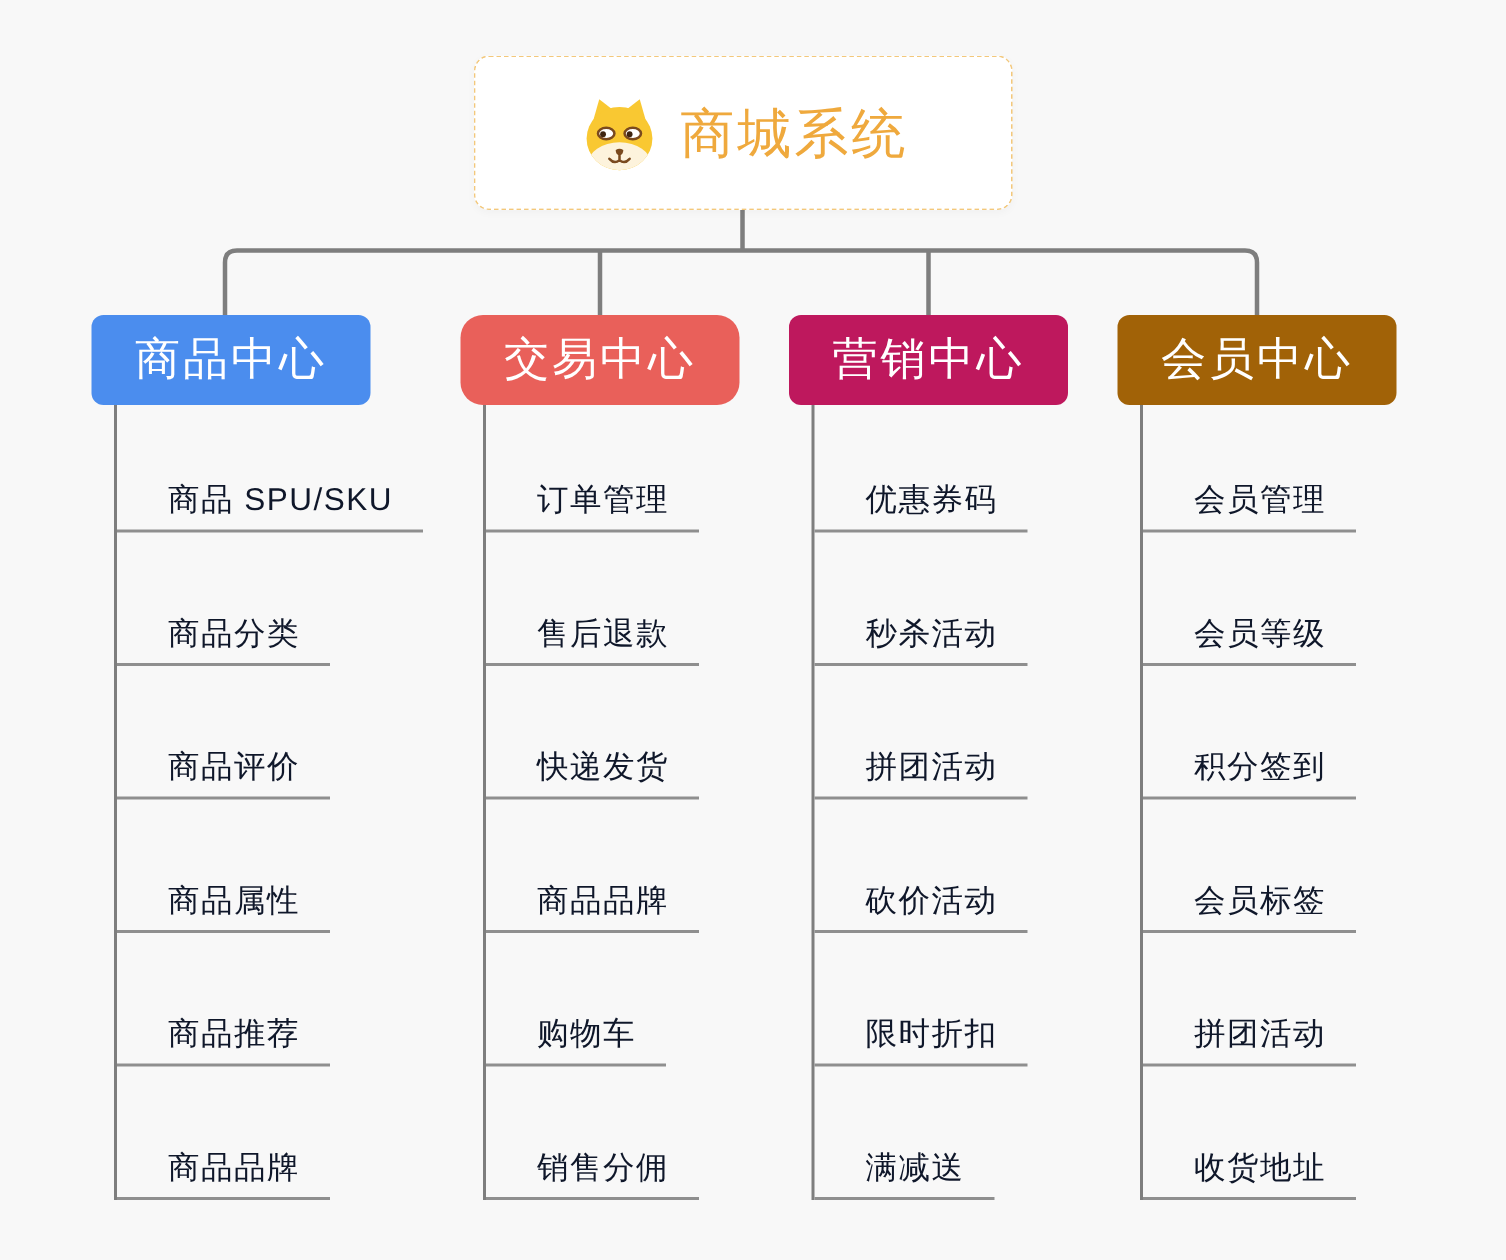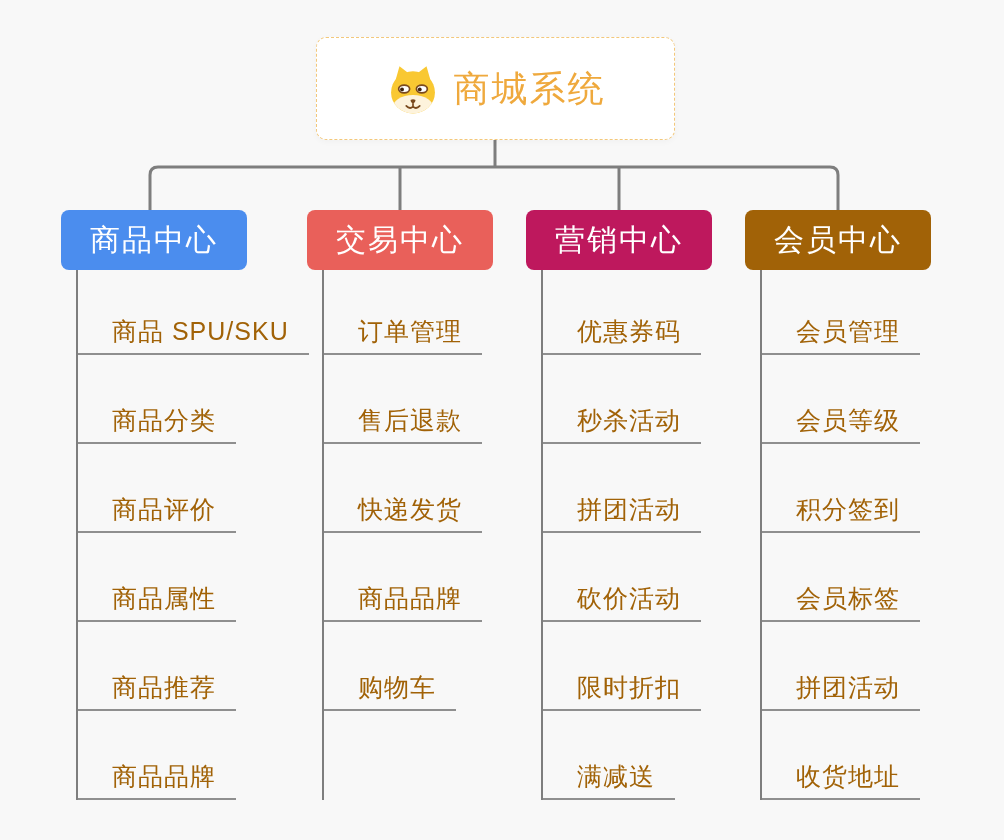--- a/index.html
+++ b/index.html
@@ -51,22 +51,22 @@
     margin-left:15px;
     border-left:2px solid #7e7e7e;
     height:530px;
   }
   .leaf-row{height:89px;display:flex;align-items:flex-end;}
   .leaf-row:first-child{height:85px;}
   .leaf{
     width:max-content;
     padding:0 20px 8px 34px;
     border-bottom:2px solid #8f8f8f;
-    font-size:25px;letter-spacing:1px;
-    color:#a16207;line-height:1.1;white-space:nowrap;
+    font-size:21px;letter-spacing:1px;
+    color:#0f172a;line-height:1.1;white-space:nowrap;
   }
 </style>
 </head>
 <body>
 
 <div class="canvas">
 
   <svg class="connectors" viewBox="0 0 1004 840" xmlns="http://www.w3.org/2000/svg">
     <path d="M495 138 L495 167
              M150 212 L150 175 Q150 167 158 167 L830 167 Q838 167 838 175 L838 212
@@ -113,38 +113,41 @@
   </div>
           <div class="leaf-row">
     <div class="leaf">商品推荐</div>
   </div>
           <div class="leaf-row">
     <div class="leaf">商品品牌</div>
   </div>
         </div>
   </div>
       <div class="branch" style="left: 307px;">
-    <div class="branch-header" style="background: rgb(233, 96, 90);">
+    <div class="branch-header" style="background: rgb(233, 96, 90); border-radius: 15px;">
       <span class="branch-label">交易中心</span>
     </div>
     <div class="branch-children">
           <div class="leaf-row">
     <div class="leaf">订单管理</div>
   </div>
           <div class="leaf-row">
     <div class="leaf">售后退款</div>
   </div>
           <div class="leaf-row">
     <div class="leaf">快递发货</div>
   </div>
           <div class="leaf-row">
     <div class="leaf">商品品牌</div>
   </div>
           <div class="leaf-row">
     <div class="leaf">购物车</div>
+  </div>
+          <div class="leaf-row">
+    <div class="leaf">销售分佣</div>
   </div>
         </div>
   </div>
       <div class="branch" style="left: 526px;">
     <div class="branch-header" style="background: #be185d;">
       <span class="branch-label">营销中心</span>
     </div>
     <div class="branch-children">
           <div class="leaf-row">
     <div class="leaf">优惠券码</div>

